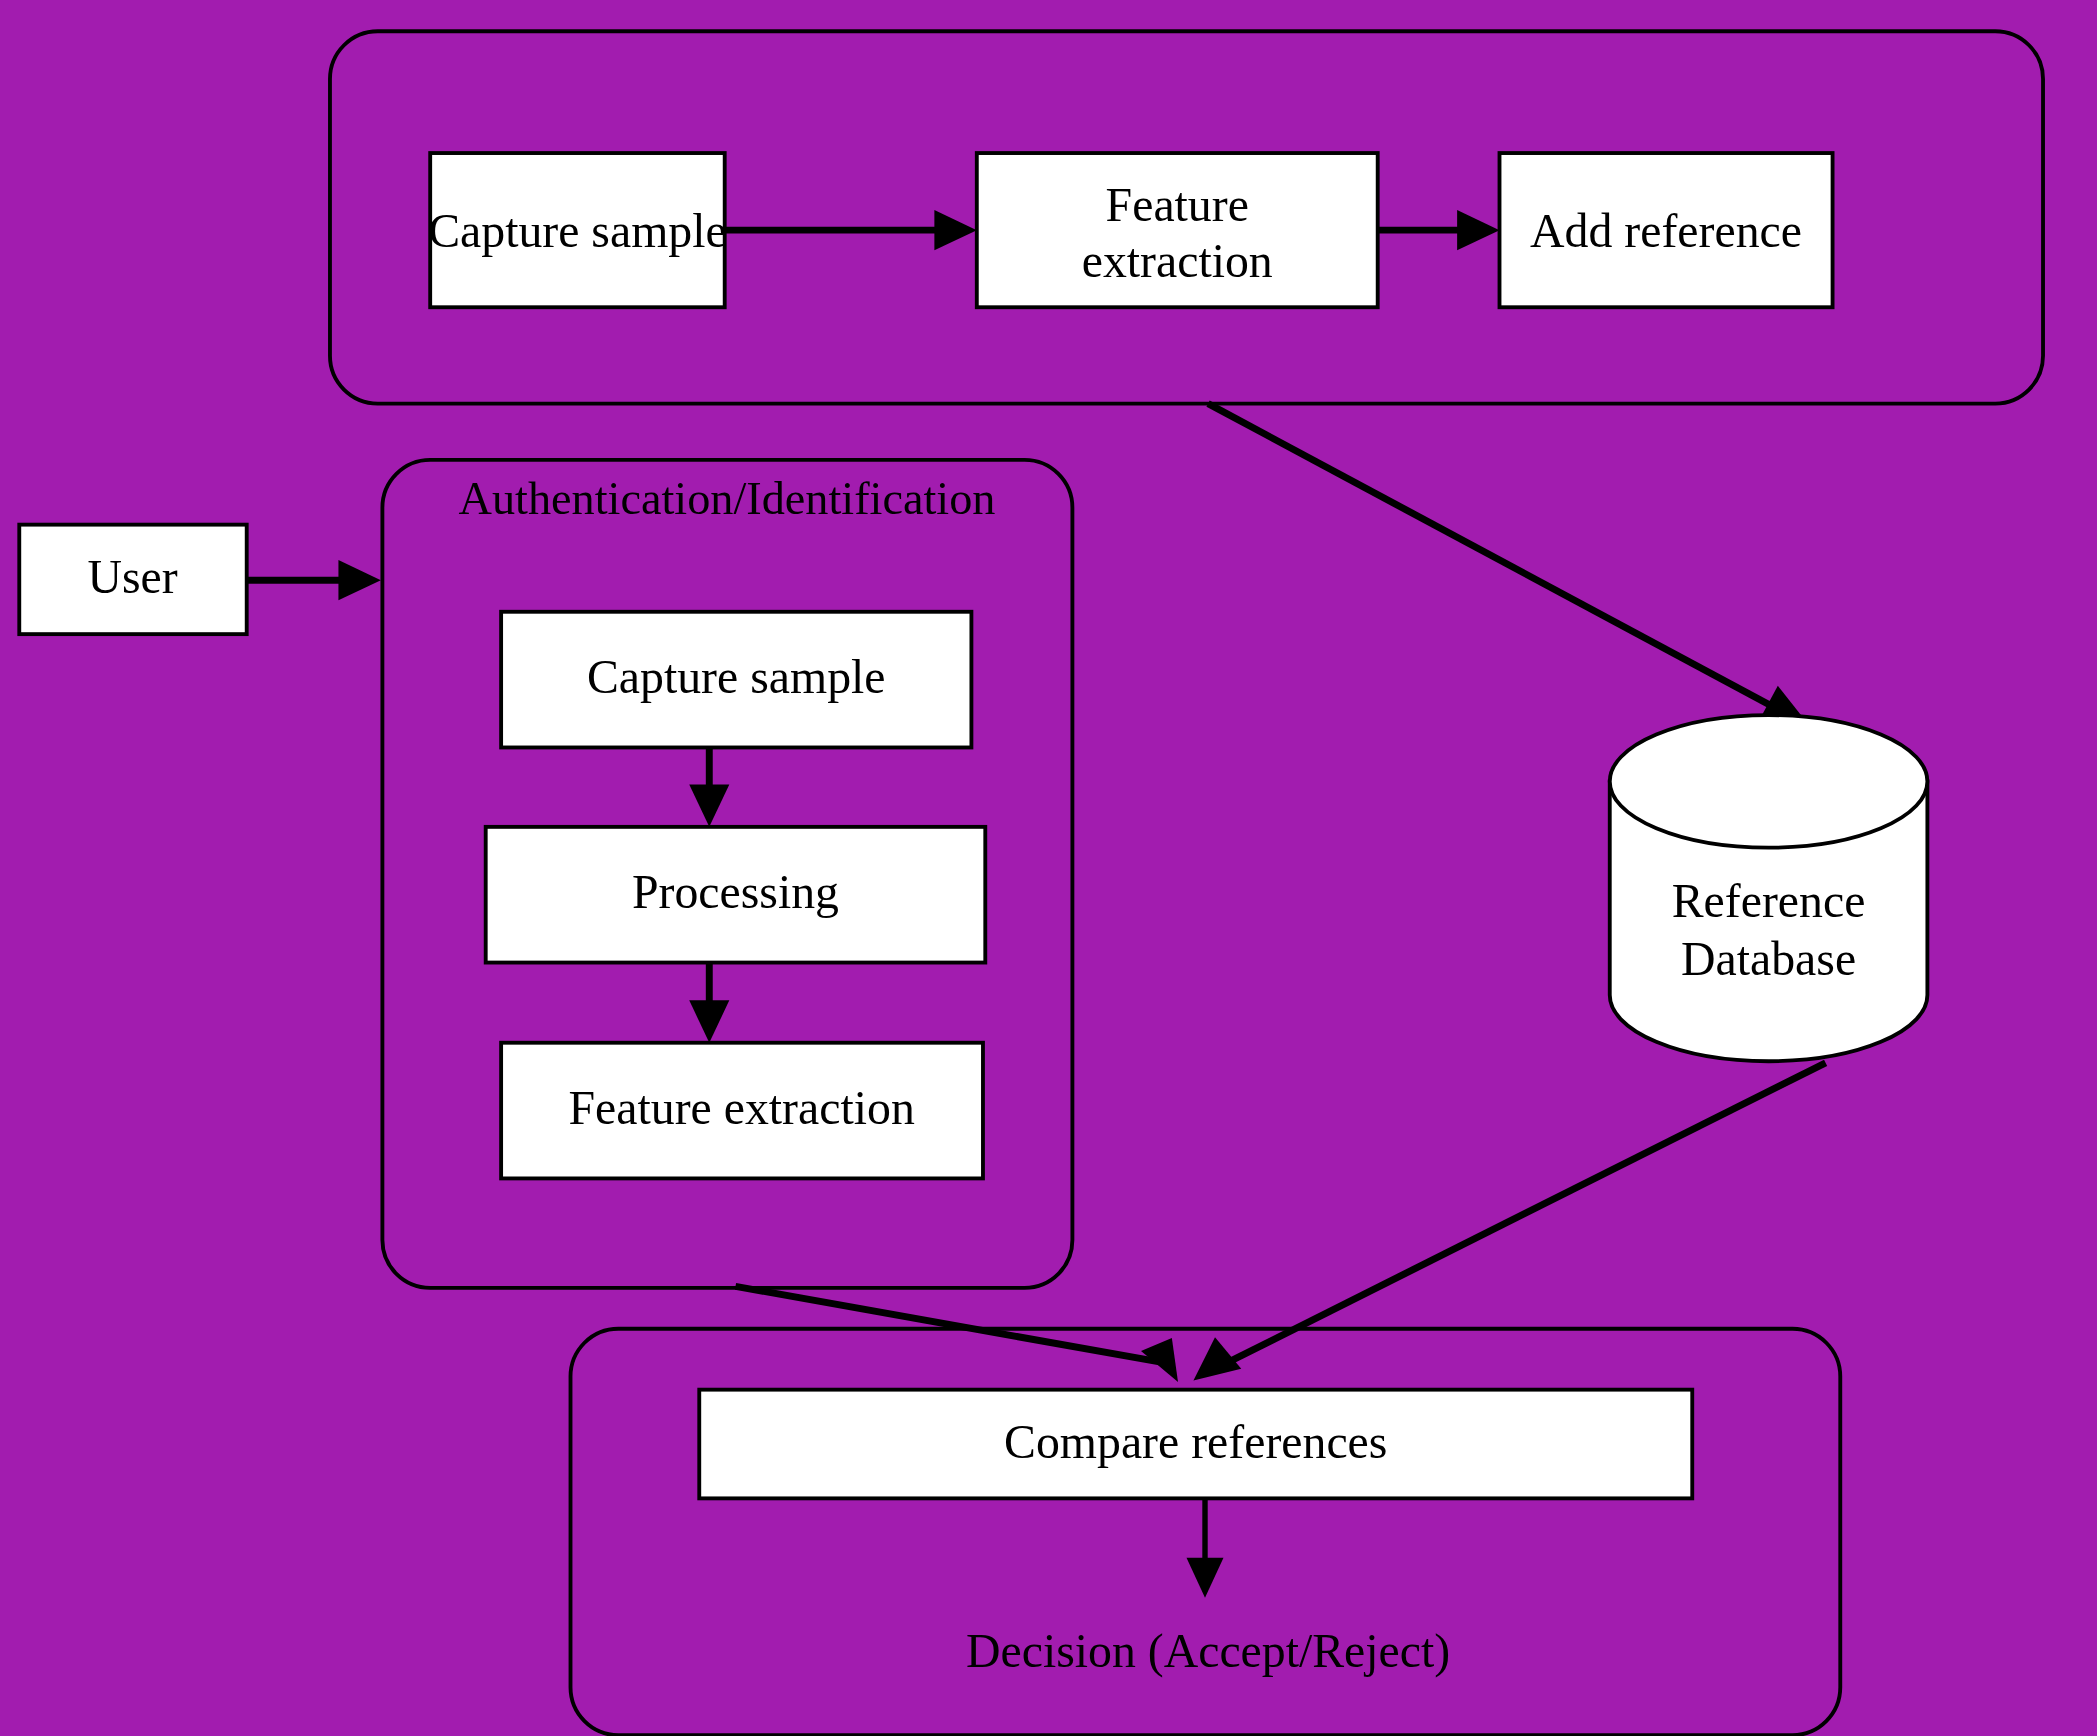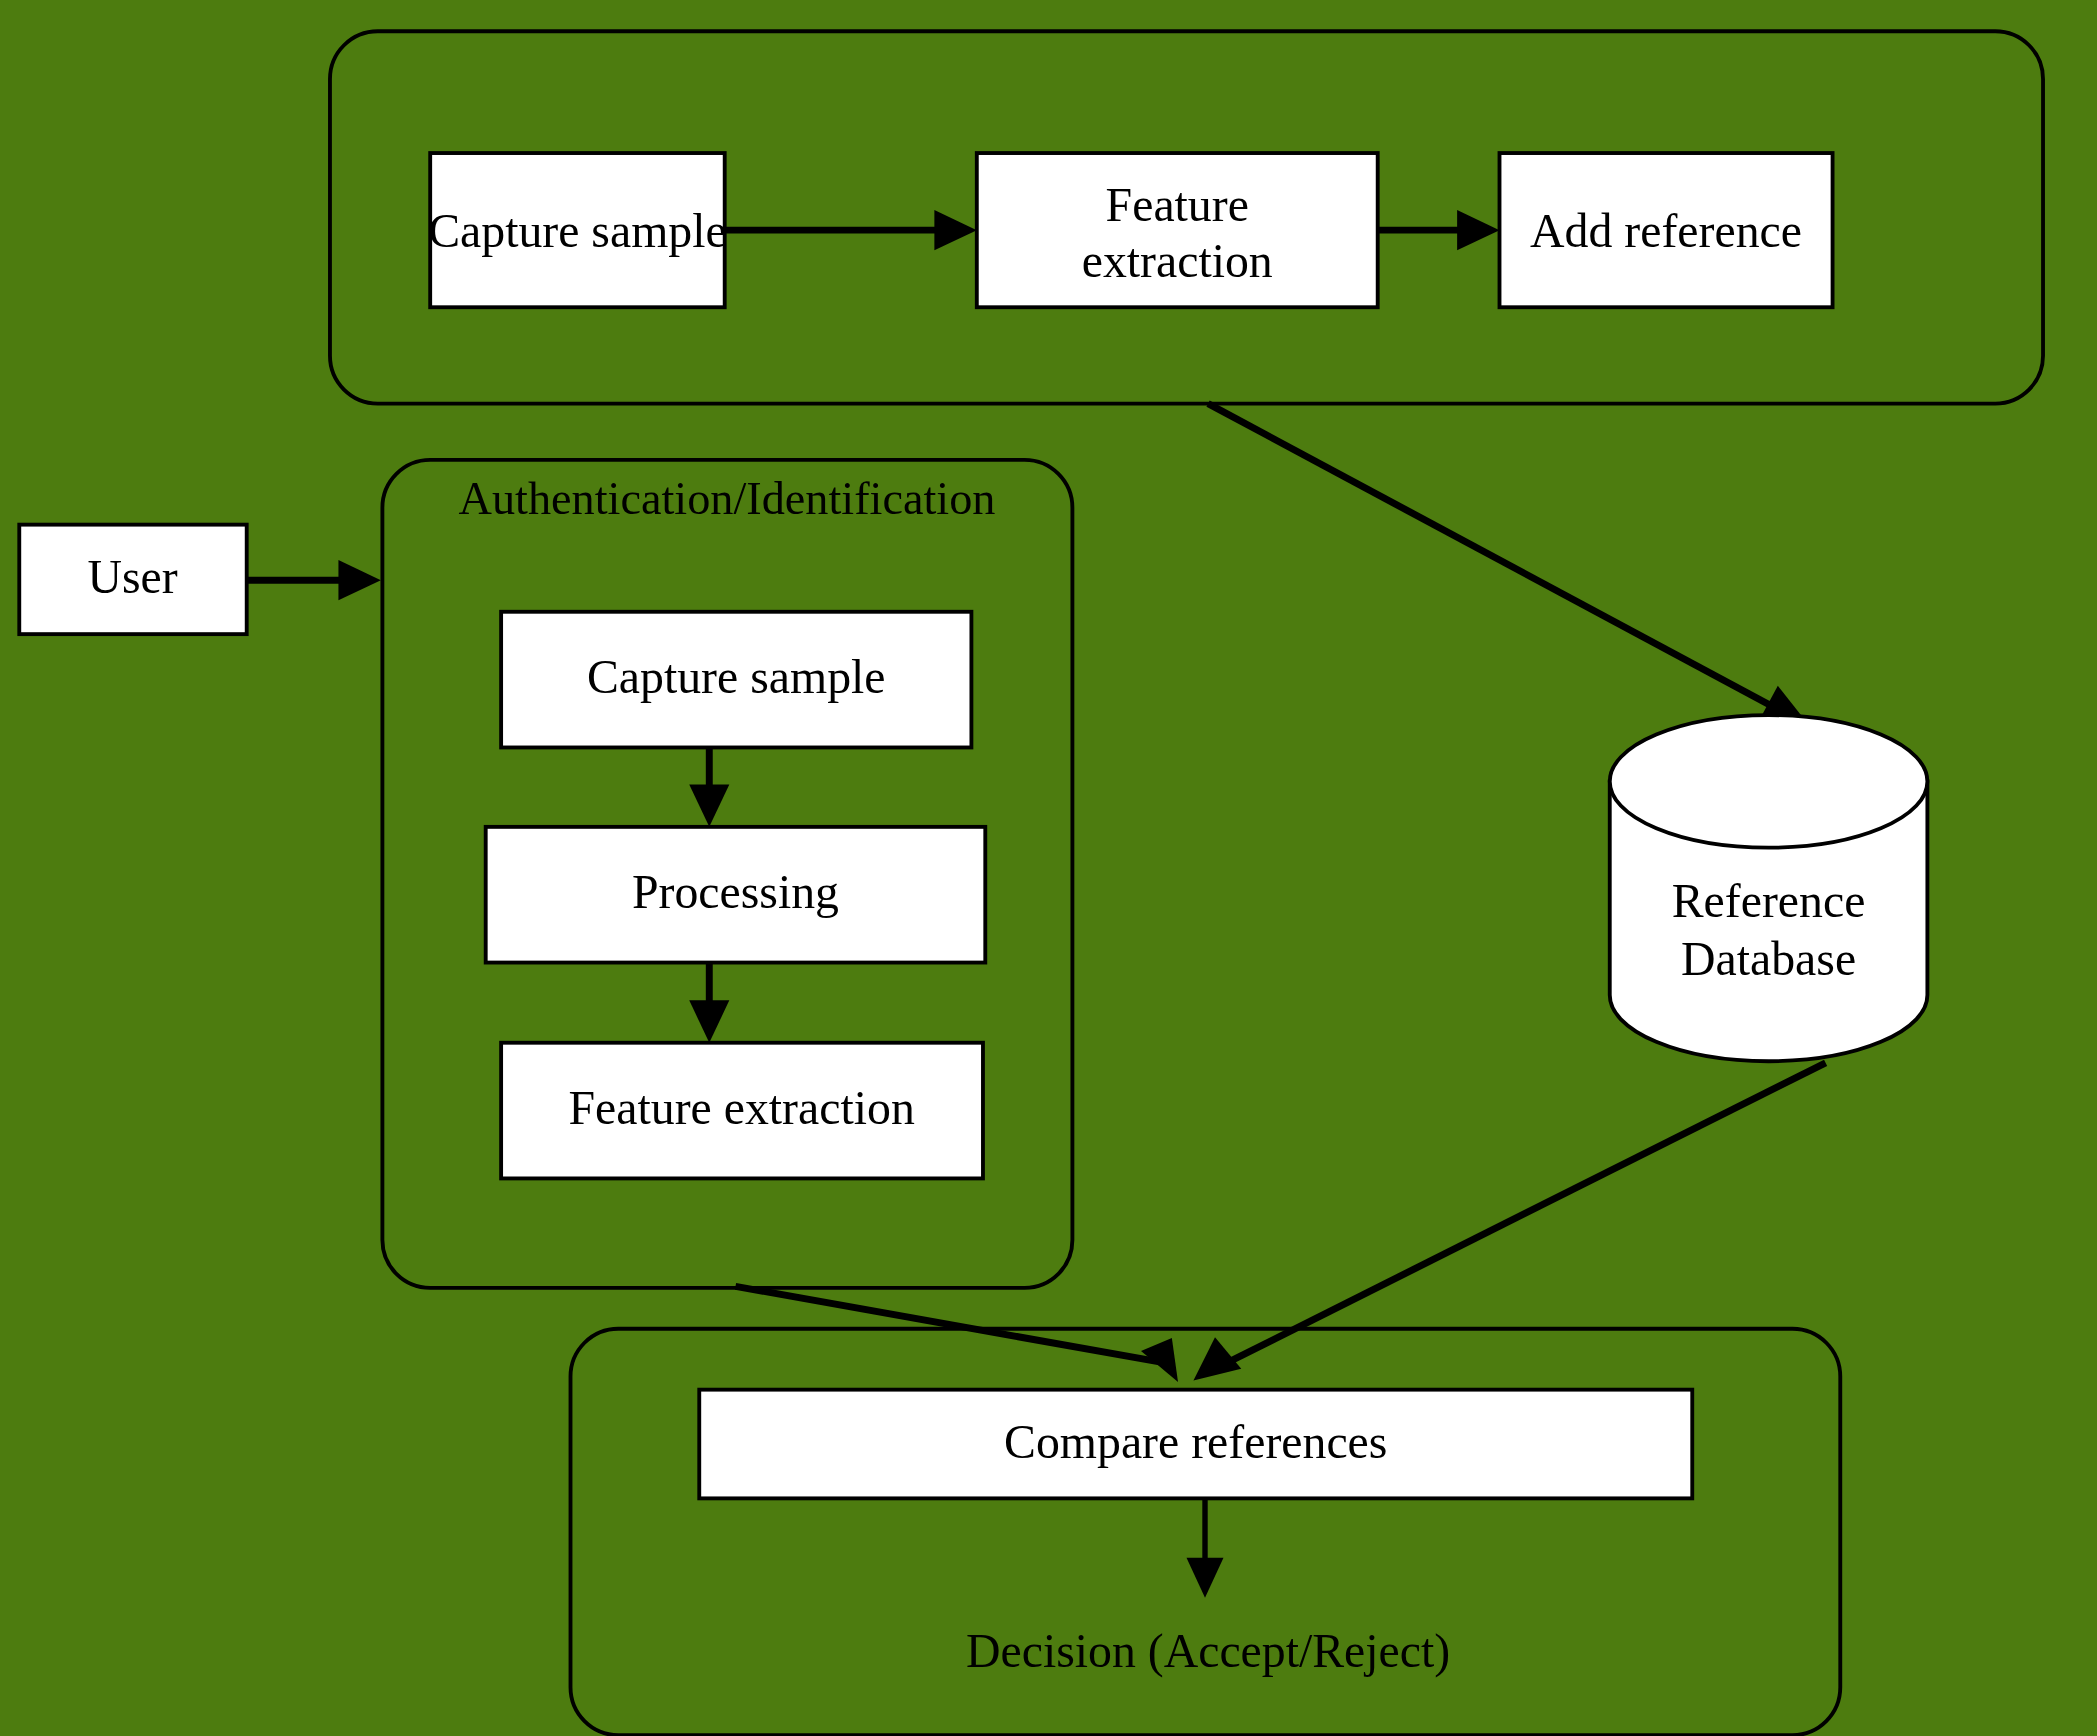--- a/index.html
+++ b/index.html
@@ -10,21 +10,21 @@
   body {
     width: 2097px;
     height: 1737px;
     font-family: "Liberation Serif", "DejaVu Serif", serif;
     overflow: hidden;
   }
   #diagram-root {
     position: relative;
     width: 2097px;
     height: 1737px;
-    background: #4d7c0f;
+    background: #a21caf;
   }
   svg.diagram-canvas {
     position: absolute;
     top: 0;
     left: 0;
     width: 2097px;
     height: 1737px;
     display: block;
   }
   .box-rect {

